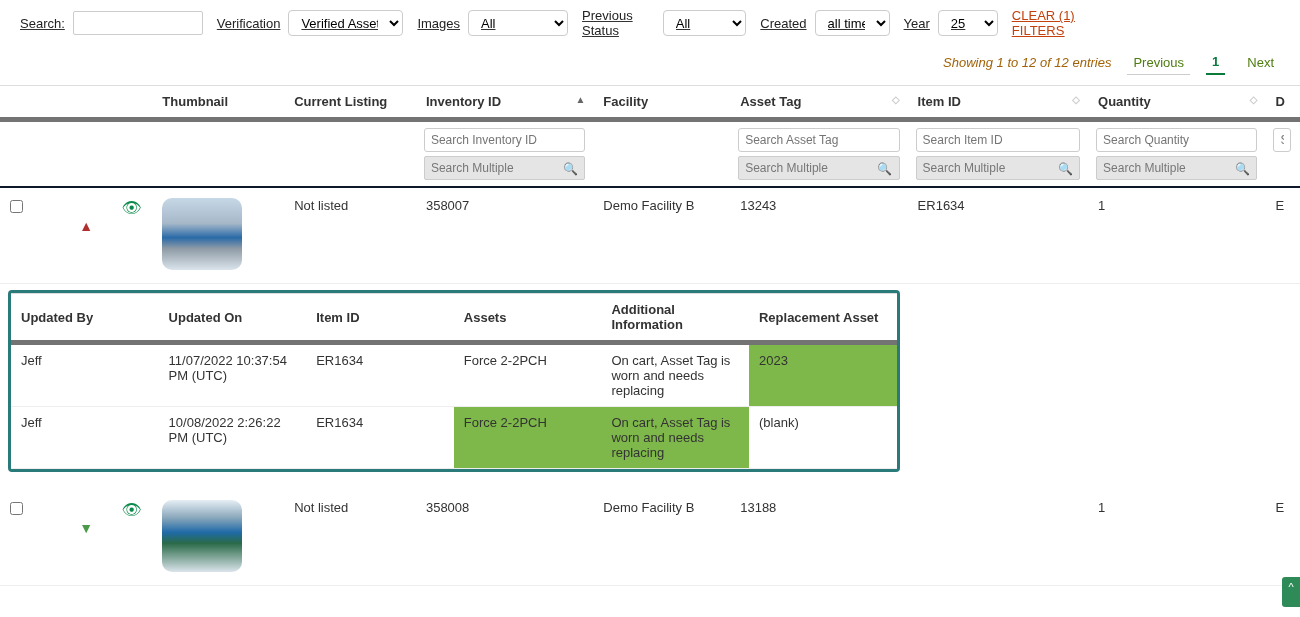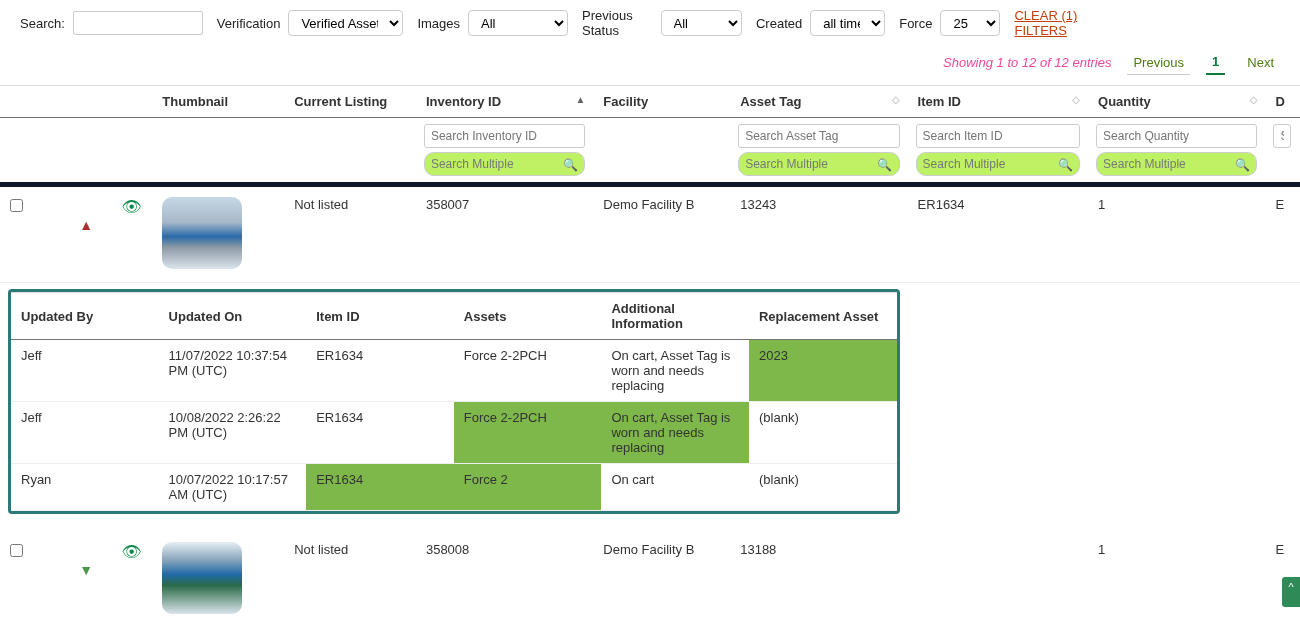--- a/index.html
+++ b/index.html
@@ -8,20 +8,21 @@
     font-size: 13px;
     color: #333;
     background: #fff;
     width: 1300px;
   }
   .filters {
     display: flex;
     align-items: center;
     gap: 14px;
     padding: 8px 20px 6px 20px;
+    text-decoration: underline;
   }
   .filter-group { display: flex; align-items: center; gap: 8px; }
   .filter-label { color: #222; font-size: 13px; }
   select, input[type="text"].filter-input {
     border: 1px solid #ccc;
     border-radius: 4px;
     padding: 4px 8px;
     font-size: 13px;
     background: #fff;
     height: 26px;
@@ -36,69 +37,69 @@
     margin-right: 170px;
   }
   .pager-row {
     display: flex;
     justify-content: flex-end;
     align-items: center;
     gap: 16px;
     padding: 6px 20px 10px 0;
     font-size: 13px;
   }
-  .entries-info { font-style: italic; color: #ec4899; margin-left: 40px; }
+  .entries-info { font-style: italic; color: #a16207; margin-left: 40px; }
   .pager-link { color: #4d7c0f; cursor: pointer; padding: 4px 6px; }
   .pager-link.active { color: #0a7a3d; border-bottom: 2px solid #0a7a3d; font-weight: bold;}
   .pager-link.prev { border-bottom: 1px solid #ccc;}
   table.main {
     width: 100%;
     border-collapse: collapse;
   }
   table.main thead th {
     background: #fff;
     border-top: 1px solid #ddd;
-    border-bottom: 1px solid #737373;
+    border-bottom: 5px solid #737373;
     padding: 8px 10px;
     text-align: left;
     font-weight: 600;
     font-size: 13px;
     position: relative;
   }
   th.sorted { background: #eee; }
   th .sort-ind { position: absolute; right: 8px; top: 8px; font-size: 10px; color:#666;}
   .col-chk { width: 60px; }
   .col-exp { width: 50px; }
   .col-eye { width: 40px; }
   .col-thumb { width: 130px; text-align:center;}
   .col-listing { width: 130px; }
   .col-inv { width: 175px; }
   .col-fac { width: 135px; }
   .col-asset { width: 175px; }
   .col-item { width: 178px; }
   .col-qty { width: 175px; }
   .col-last { width: 30px; }
-  .search-row td { padding: 6px 8px; vertical-align: top; background:#fff; border-bottom:5px solid #0f172a;}
+  .search-row td { padding: 6px 8px; vertical-align: top; background:#fff; border-bottom:2px solid #0f172a;}
   .sinput {
     width: 100%;
     border: 1px solid #ccc;
     border-radius: 3px;
     padding: 4px 6px;
     font-size: 12px;
     margin-bottom: 4px;
   }
   .multi-wrap {
     position: relative;
     width: 100%;
     border: 1px solid #ccc;
-    border-radius: 10px;
+    border-radius: 2px;
     padding: 4px 24px 4px 6px;
     font-size: 12px;
     color: #777;
-    background:#bef264;
+    background:#e5e5e5;
   }
   .multi-wrap .mag {
     position: absolute; right: 6px; top: 5px; color:#555; font-size:12px;
   }
   tbody.data tr.row td {
     padding: 10px 10px;
     border-bottom: 1px solid #eee;
     vertical-align: top;
   }
   .chk { margin-top: 2px; }
@@ -169,21 +170,21 @@
       <option>All</option>
     </select>
   </div>
   <div class="filter-group">
     <span class="filter-label">Created</span>
     <select style="width:75px;">
       <option>all time</option>
     </select>
   </div>
   <div class="filter-group">
-    <span class="filter-label">Force</span>
+    <span class="filter-label">Year</span>
     <select style="width:60px;">
       <option>25</option>
     </select>
   </div>
   <span class="clear-filters">CLEAR (1) FILTERS</span>
 </div>
 
 <div class="pager-row">
   <span class="entries-info">Showing 1 to 12 of 12 entries</span>
   <span class="pager-link prev">Previous</span>
@@ -278,28 +279,20 @@
                   <td class="hl">2023</td>
                 </tr>
                 <tr>
                   <td>Jeff</td>
                   <td>10/08/2022 2:26:22 PM (UTC)</td>
                   <td>ER1634</td>
                   <td class="hl">Force 2-2PCH</td>
                   <td class="hl">On cart, Asset Tag is worn and needs replacing</td>
                   <td>(blank)</td>
                 </tr>
-                <tr>
-                  <td>Ryan</td>
-                  <td>10/07/2022 10:17:57 AM (UTC)</td>
-                  <td class="hl">ER1634</td>
-                  <td class="hl">Force 2</td>
-                  <td>On cart</td>
-                  <td>(blank)</td>
-                </tr>
               </tbody>
           </table>
         </div>
       </td>
       <td colspan="3"></td>
     </tr>
 
     <tr class="row">
       <td><input type="checkbox" class="chk" style=""></td>
       <td>

